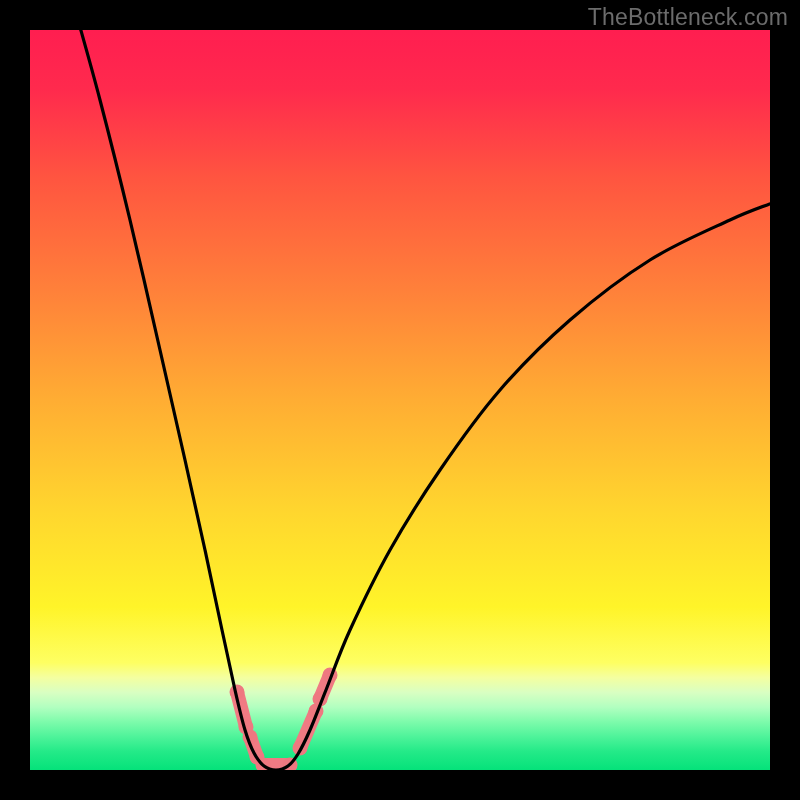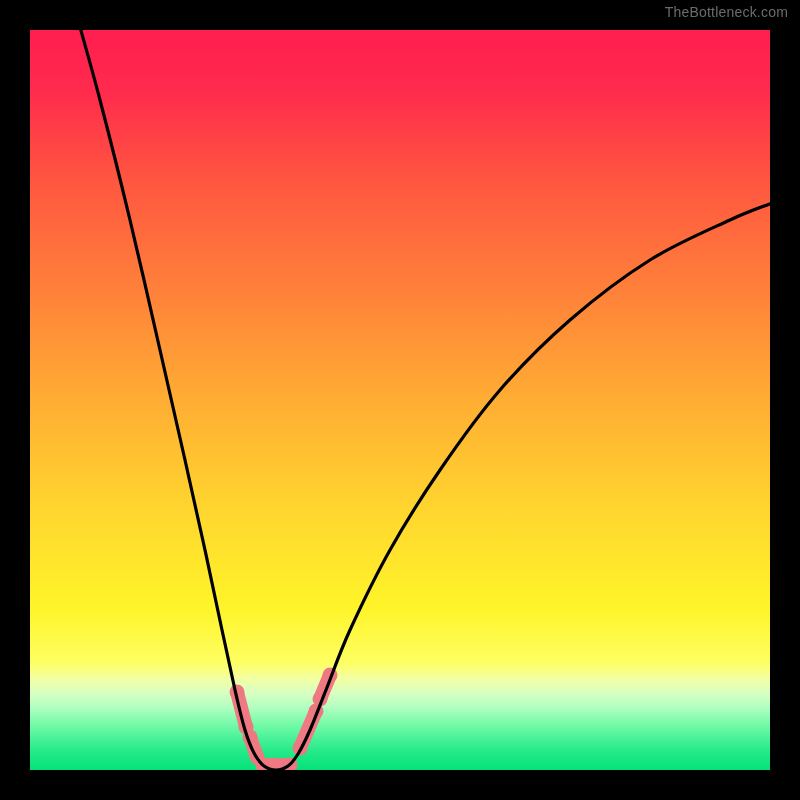--- a/index.html
+++ b/index.html
@@ -27,21 +27,21 @@
   }
   .gradient-bg {
     position: absolute;
     inset: 0;
   }
   .watermark {
     position: absolute;
     top: 4px;
     right: 12px;
     color: #6c6c6c;
-    font-size: 14px;
+    font-size: 23px;
     letter-spacing: 0.2px;
     font-weight: 400;
   }
   svg.curve {
     position: absolute;
     inset: 0;
   }
   .pink-line {
     fill: none;
     stroke: #f07a83;

